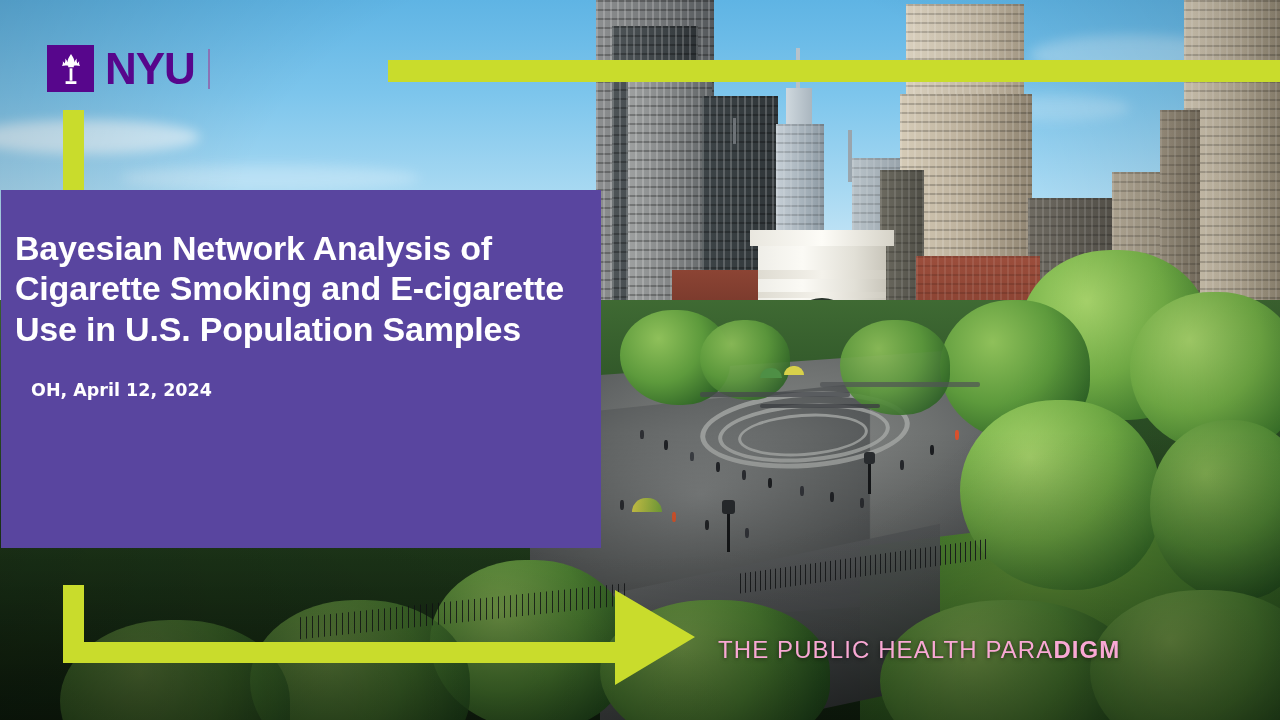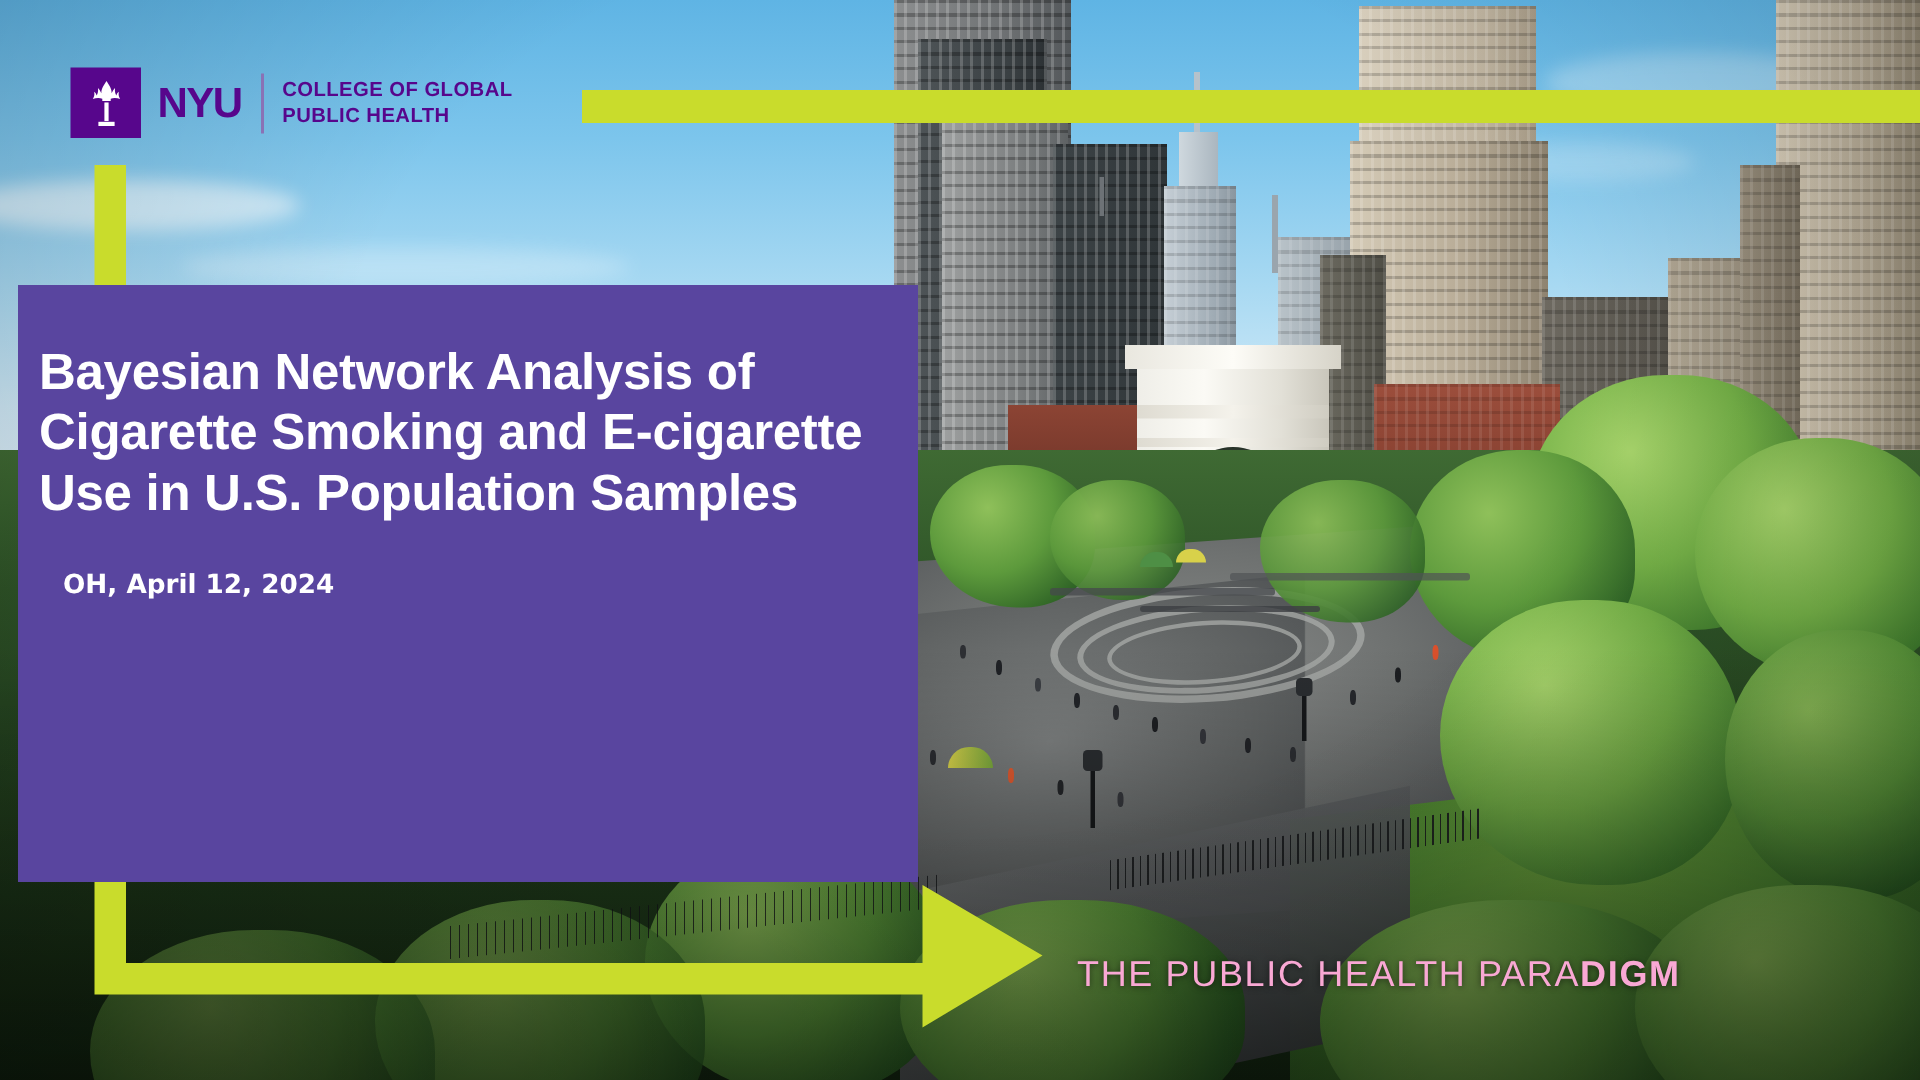--- a/index.html
+++ b/index.html
@@ -113,21 +113,21 @@
     position:absolute; left:388px; top:60px; width:892px; height:22px;
     background:var(--green);
   }
   .green-vert {
     position:absolute; left:63px; top:110px; width:21px; height:82px;
     background:var(--green);
   }
   .arrow-wrap { position:absolute; left:55px; top:585px; width:650px; height:108px; }
 
   .title-box {
-    position:absolute; left:12px; top:190px; width:600px; height:398px;
+    position:absolute; left:1px; top:190px; width:600px; height:358px;
     background:#59459f;
   }
   .title-box .pad { padding:38px 30px 0 14px; }
 
   .deck-title {
     color:#ffffff;
     font-size:34px;
     font-weight:bold;
     line-height:1.19;
     letter-spacing:-0.2px;
@@ -152,21 +152,21 @@
   }
 
   
   .logo { position:absolute; left:47px; top:45px; display:flex; align-items:center; }
   .torch-sq {
     width:47px; height:47px; background:#57068c;
     display:flex; align-items:center; justify-content:center;
     flex:0 0 auto;
   }
   .nyu-word {
-    color:#57068c; font-weight:bold; font-size:28px;
+    color:#57068c; font-weight:bold; font-size:44px;
     letter-spacing:-1px; margin-left:11px; line-height:1;
     font-family:"Liberation Sans", sans-serif;
   }
   .logo-div {
     width:2px; height:40px; background:#8a72b5; margin:0 12px 0 13px;
   }
   .logo-sub {
     color:#57068c; font-weight:bold; font-size:13.5px;
     line-height:1.22; letter-spacing:.3px;
     font-family:"Liberation Sans", sans-serif;
@@ -351,23 +351,19 @@
       <svg width="30" height="34" viewBox="0 0 30 34" xmlns="http://www.w3.org/2000/svg">
         <g fill="#ffffff">
           <path d="M15 2 C12.6 5.6 11.4 7.8 11.6 10.2 C11.0 8.8 10.4 7.6 9.3 6.6 C9.6 9.0 9.2 10.3 8.4 11.6 C8.1 10.6 7.6 9.8 6.8 9.2 C7.2 11.6 6.6 12.8 5.9 14.0 C8.0 13.3 10.3 13.2 12.2 13.8 L12.2 15.3 L17.8 15.3 L17.8 13.8 C19.7 13.2 22.0 13.3 24.1 14.0 C23.4 12.8 22.8 11.6 23.2 9.2 C22.4 9.8 21.9 10.6 21.6 11.6 C20.8 10.3 20.4 9.0 20.7 6.6 C19.6 7.6 19.0 8.8 18.4 10.2 C18.6 7.8 17.4 5.6 15 2 Z"></path>
           <rect x="13.6" y="16.3" width="2.8" height="12.4"></rect>
           <rect x="9.6" y="29.2" width="10.8" height="2.8"></rect>
         </g>
       </svg>
     </div>
     <div class="nyu-word">NYU</div>
     <div class="logo-div"></div>
-    <div class="logo-sub">
-      <div>COLLEGE OF GLOBAL</div>
-      <div>PUBLIC HEALTH</div>
-    </div>
   </div>
 
   <div class="tagline">
     <span class="tag-rest"><span class="tag-light">THE PUBLIC HEALTH PARA</span><span>DIGM</span></span>
   </div>
 
 </div>
 
 </body></html>

